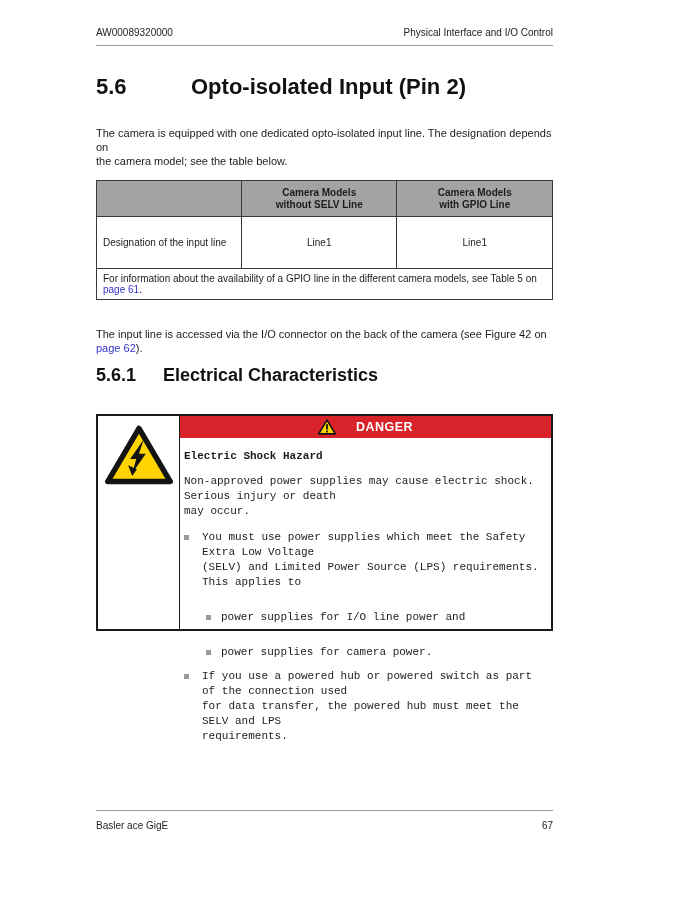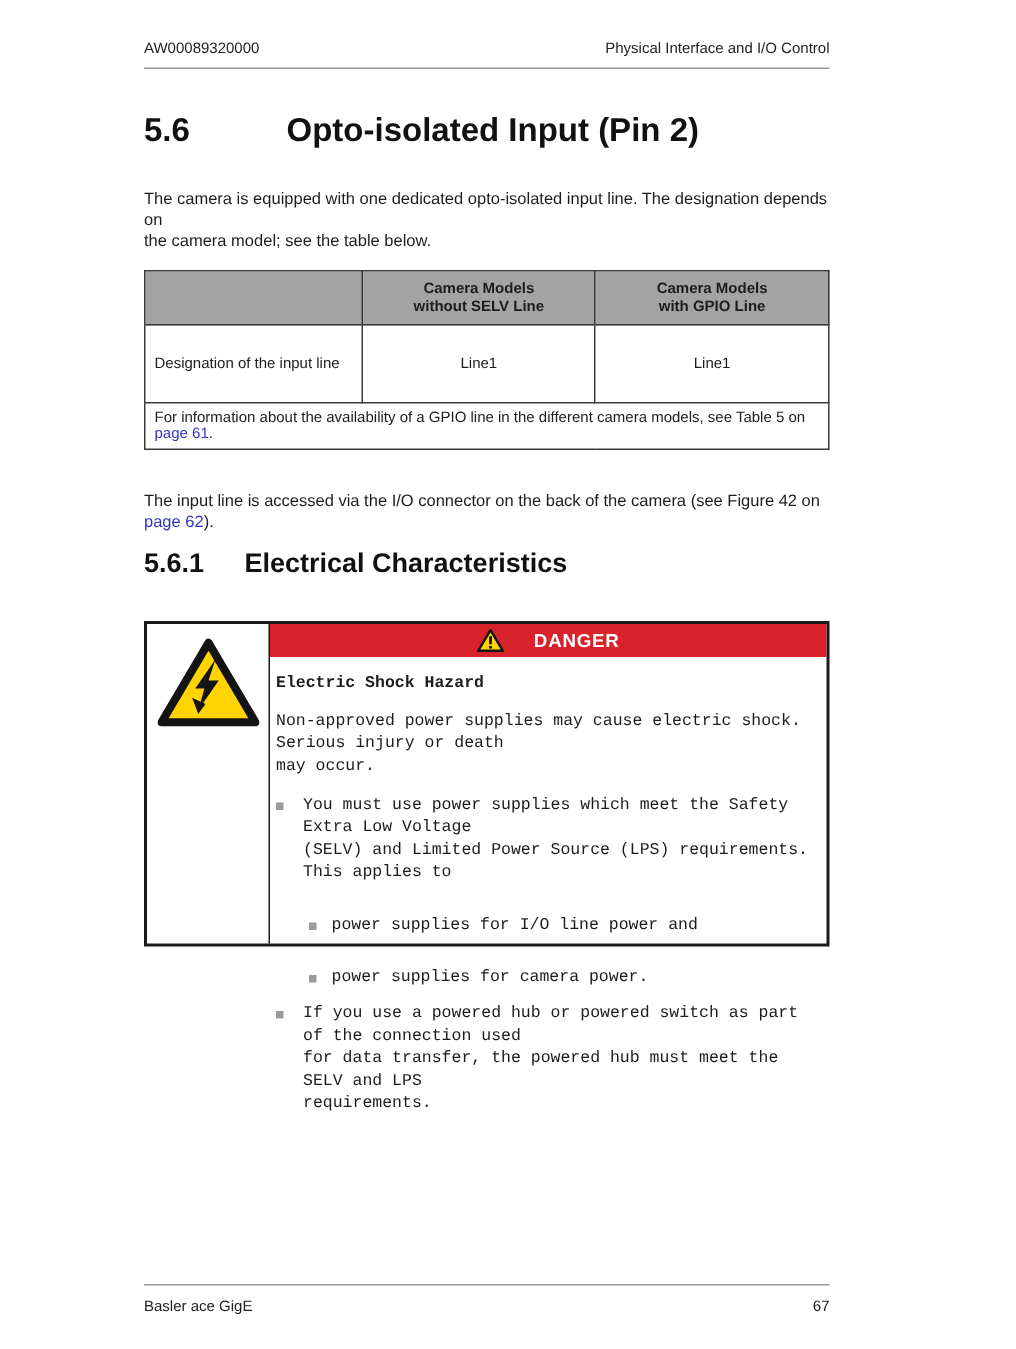--- a/index.html
+++ b/index.html
@@ -122,21 +122,21 @@
   }
   .bullet-row.sub { margin-top: 20px; }
   .bullet-row.sub .marker { margin-left: 22px; margin-right: 10px; }
   .bullet-text { white-space: pre-line; max-width: 392px; }
 
   
   .doc-footer {
     position: absolute;
     left: 96px;
     right: 67px;
-    top: 856px;
+    top: 810px;
     border-top: 1px solid #9a9a9a;
     padding-top: 9px;
     display: flex;
     justify-content: space-between;
     font-size: 10px;
     color: #222;
   }
 </style>
 </head>
 <body>

